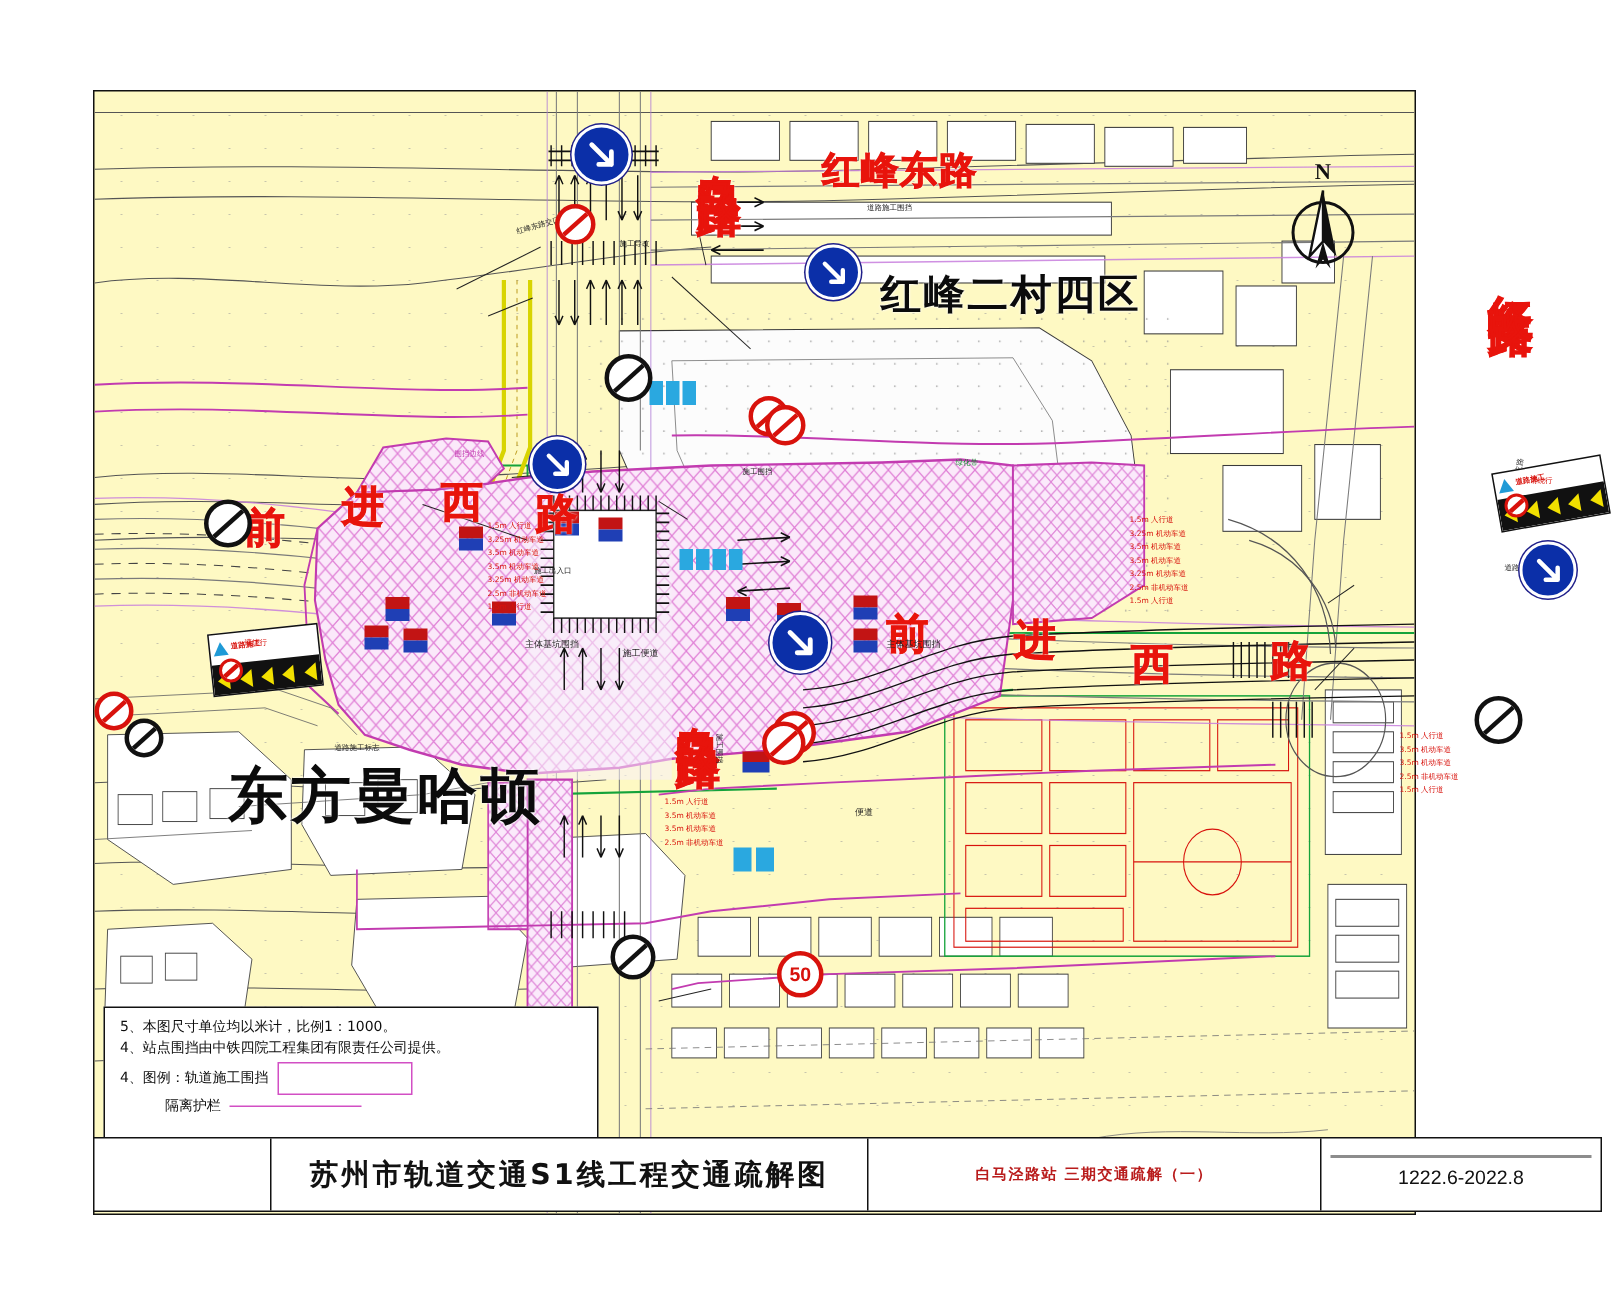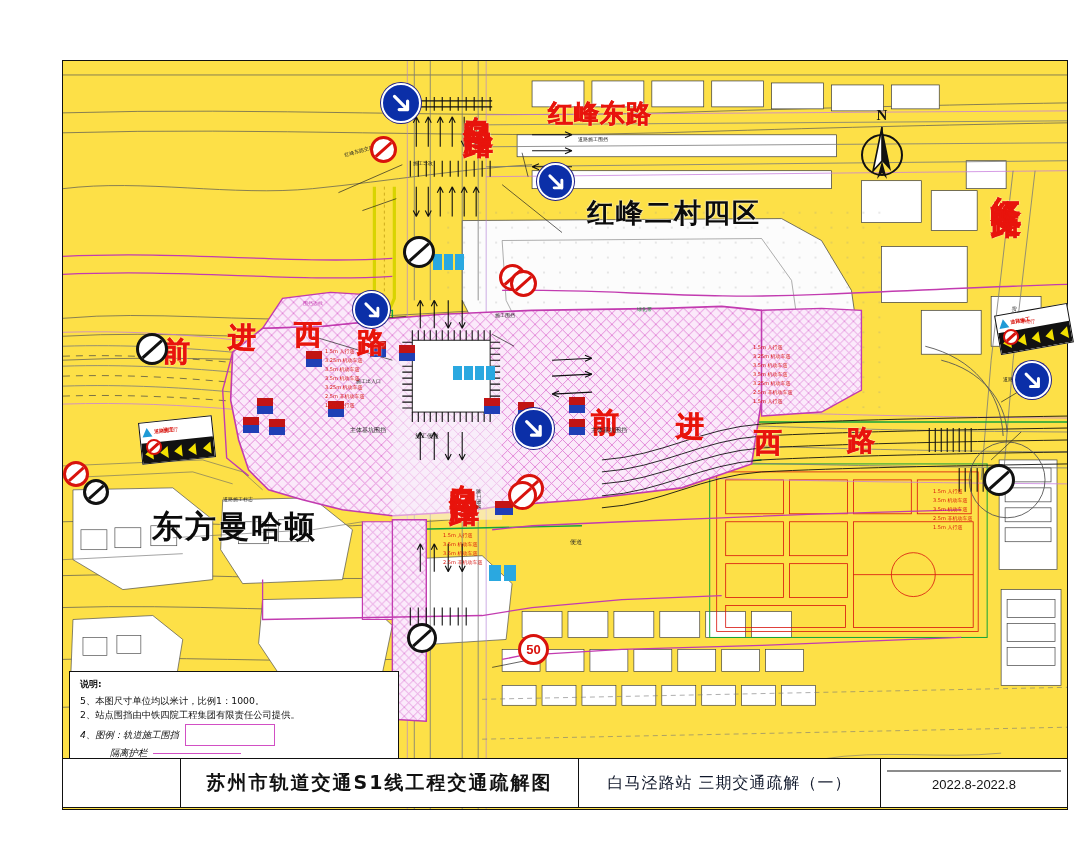--- a/index.html
+++ b/index.html
@@ -3,22 +3,22 @@
 <meta charset="utf-8">
 <title>苏州市轨道交通S1线工程交通疏解图</title>
 <style>
   html,body{margin:0;padding:0;background:#ffffff;}
   body{
     width:1080px;height:864px;position:relative;overflow:hidden;
     font-family:"Liberation Sans","DejaVu Sans",sans-serif;
   }
   
   #drawing-frame{
-    position:absolute;left:62px;top:60px;width:1006px;height:750px;
-    border:1.5px solid #111;box-sizing:border-box;background:#fde047;
+    position:absolute;left:62px;top:60px;width:882px;height:750px;
+    border:1.5px solid #111;box-sizing:border-box;background:#fef9c3;
   }
   
   #map-canvas{position:absolute;left:0;top:0;width:100%;height:100%;}
   #map-canvas svg{display:block;width:100%;height:100%;}
 
   
   .survey-grid{
     position:absolute;left:0;top:0;right:0;bottom:0;
     background-image:radial-gradient(#9a9a9a 0.6px, transparent 0.7px);
     background-size:24px 22px;background-position:6px 5px;
@@ -92,40 +92,40 @@
   
   #notes-panel{
     position:absolute;left:6px;bottom:6px;width:330px;height:132px;
     background:#fff;border:1.4px solid #111;box-sizing:border-box;
     padding:6px 8px 4px 10px;
     font-family:"DejaVu Sans","Liberation Sans",sans-serif;
     color:#0d0d0d;
   }
   #notes-panel .note-title{font-size:9px;font-weight:bold;margin-bottom:3px;}
   #notes-panel .note-line{font-size:9.3px;line-height:1.55;white-space:nowrap;}
-  .legend-row{display:flex;align-items:center;gap:6px;margin-top:1px;font-style:italic;}
+  .legend-row{display:flex;align-items:center;gap:6px;margin-top:1px;}
   .legend-swatch-box{width:88px;height:20px;border:1.4px solid #d24fc4;background:#fff;}
   .legend-swatch-line{width:88px;height:0;border-top:1.6px solid #d24fc4;}
   .legend-indent{margin-left:30px;font-size:9.3px;}
 
   
   #title-block{
     position:absolute;left:62px;top:758px;width:1006px;height:50px;
     border:1.5px solid #111;box-sizing:border-box;display:flex;background:#fff;
   }
   #title-block .tb-cell{
     display:flex;align-items:center;justify-content:center;
     box-sizing:border-box;height:100%;text-align:center;
   }
   #tb-blank{width:118px;border-right:1.5px solid #111;}
   #tb-main{flex:1;border-right:1.5px solid #111;
     font-size:19px;font-weight:bold;letter-spacing:2px;color:#111;
     font-family:"DejaVu Sans","Liberation Sans",sans-serif;}
   #tb-sub{width:302px;border-right:1.5px solid #111;
-    font-size:16px;font-weight:normal;letter-spacing:1px;color:#0f172a;
+    font-size:10px;font-weight:bold;letter-spacing:1px;color:#b91c1c;
     font-family:"DejaVu Sans","Liberation Sans",sans-serif;}
   #tb-date{width:186px;flex-direction:column;justify-content:flex-end;padding-bottom:4px;}
   #tb-date .date-rule{width:94%;height:2px;background:#8c8c8c;margin-bottom:5px;}
   #tb-date .date-txt{font-size:13px;color:#111;font-family:"Liberation Sans",sans-serif;}
 
   
   .micro{
     position:absolute;font-size:5px;line-height:1.1;white-space:nowrap;
     font-family:"DejaVu Sans","Liberation Sans",sans-serif;
   }
@@ -527,22 +527,22 @@
   <div class="road-label outline-txt" style="left:231px;top:260px;font-size:28px;">西</div>
   <div class="road-label outline-txt" style="left:294px;top:268px;font-size:28px;">路</div>
 
   <div class="road-label outline-txt" style="left:528px;top:348px;font-size:28px;">前</div>
   <div class="road-label outline-txt" style="left:613px;top:352px;font-size:28px;">进</div>
   <div class="road-label outline-txt" style="left:691px;top:368px;font-size:28px;">西</div>
   <div class="road-label outline-txt" style="left:784px;top:366px;font-size:28px;">路</div>
 
   <div class="road-label vert outline-txt" style="left:386px;top:400px;font-size:30px;">白马泾路</div>
 
-  <div class="blk-label outline-txt" style="left:524px;top:138px;font-size:27px;">红峰二村四区</div>
-  <div class="blk-label outline-txt" style="left:89px;top:450px;font-size:31px;">东方曼哈顿</div>
+  <div class="blk-label outline-txt" style="left:524px;top:122px;font-size:27px;">红峰二村四区</div>
+  <div class="blk-label outline-txt" style="left:89px;top:450px;font-size:40px;">东方曼哈顿</div>
 
   <div class="micro blk" style="left:287px;top:366px;font-size:6px;">主体基坑围挡</div>
   <div class="micro blk" style="left:528px;top:366px;font-size:6px;">主体基坑围挡</div>
   <div class="micro blk" style="left:352px;top:372px;font-size:6px;">施工便道</div>
   <div class="micro blk" style="left:293px;top:318px;font-size:5px;">施工出入口</div>
   <div class="micro blk" style="left:507px;top:478px;font-size:6px;">便道</div>
 
   <div class="micro red" style="left:690px;top:284px;">1.5m 人行道</div>
   <div class="micro red" style="left:690px;top:293px;">3.25m 机动车道</div>
   <div class="micro red" style="left:690px;top:302px;">3.5m 机动车道</div>
@@ -686,36 +686,35 @@
       <span class="chev"></span>
       <span class="chev"></span>
     </div>
   </div>
   <div class="sign-red" style="left:940px;top:268px;width:12px;height:12px;border-width:2px;">
     <span class="slash"></span>
   </div>
   <div class="micro red" style="left:957px;top:258px;font-size:5px;">请绕行</div>
 
   <div id="notes-panel">
-    <div class="note-title">说明:</div>
     <div class="note-line">5、本图尺寸单位均以米计，比例1：1000。</div>
-    <div class="note-line">2、站点围挡由中铁四院工程集团有限责任公司提供。</div>
+    <div class="note-line">4、站点围挡由中铁四院工程集团有限责任公司提供。</div>
     <div class="legend-row">
       <span class="note-line">4、图例：轨道施工围挡</span>
       <span class="legend-swatch-box"></span>
     </div>
     <div class="legend-row legend-indent">
       <span>隔离护栏</span>
       <span class="legend-swatch-line"></span>
     </div>
   </div>
 
 </div>
 
 <div id="title-block">
   <div class="tb-cell" id="tb-blank"></div>
   <div class="tb-cell" id="tb-main">苏州市轨道交通S1线工程交通疏解图</div>
   <div class="tb-cell" id="tb-sub">白马泾路站  三期交通疏解（一）</div>
   <div class="tb-cell" id="tb-date">
     <div class="date-rule"></div>
-    <div class="date-txt">2022.8-2022.8</div>
+    <div class="date-txt">1222.6-2022.8</div>
   </div>
 </div>
 
 </body></html>

